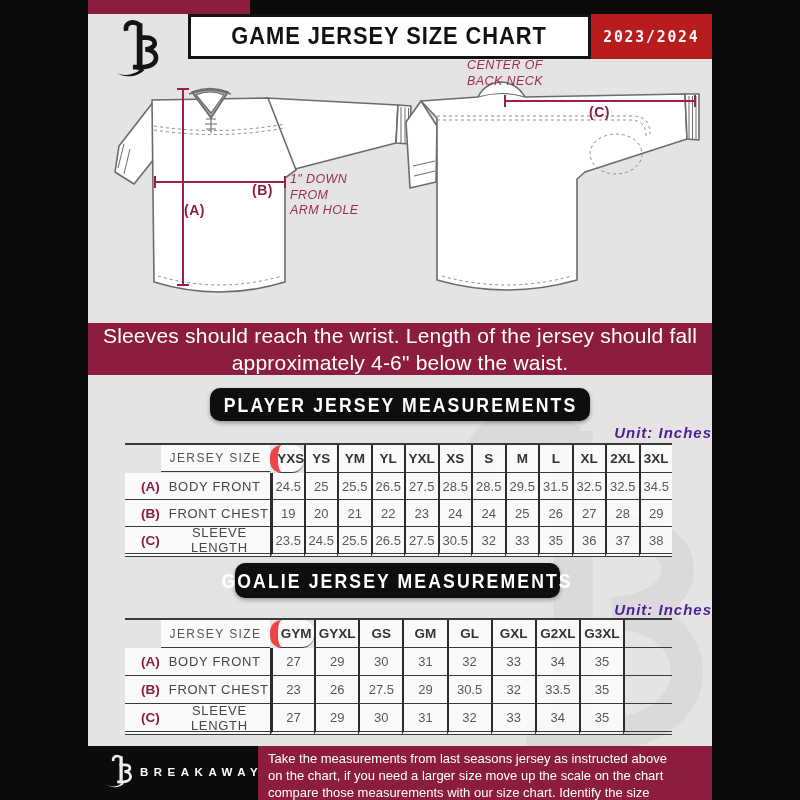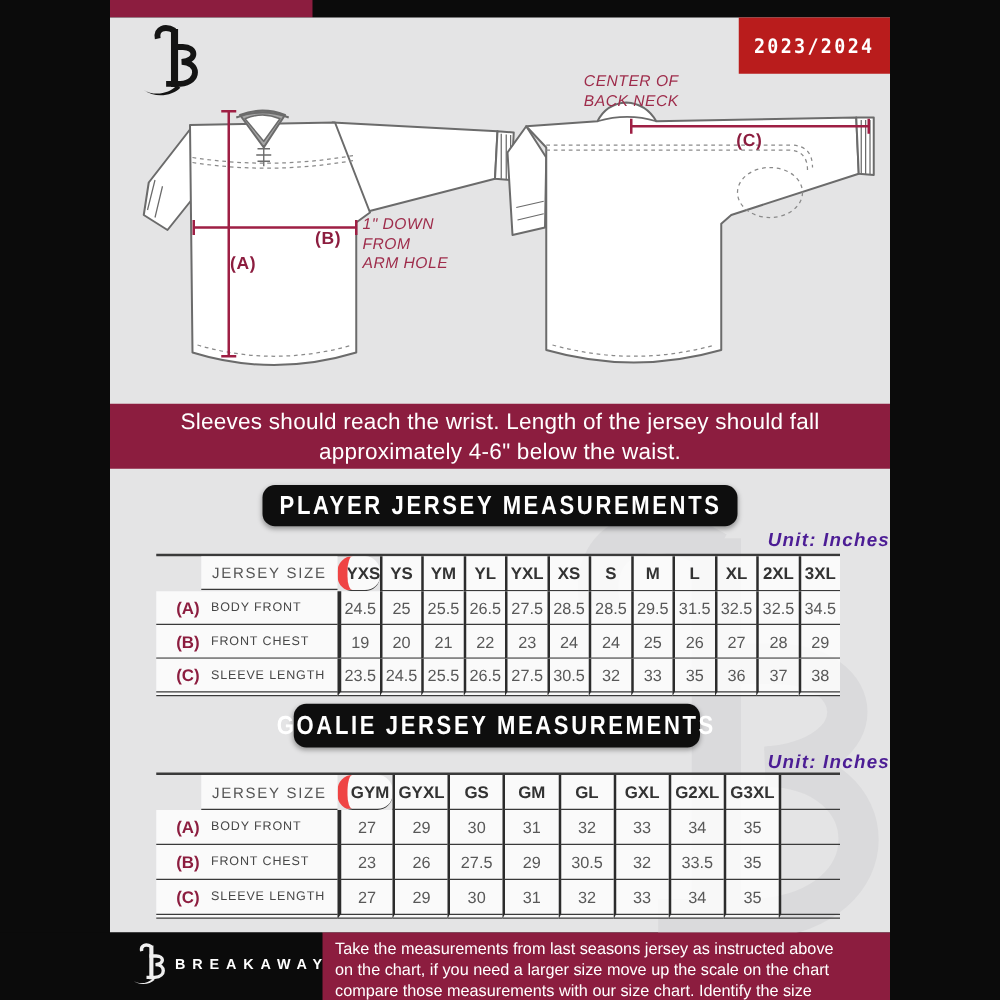--- a/index.html
+++ b/index.html
@@ -30,21 +30,21 @@
         white-space:nowrap;}
   .anno-key{color:#8c1d3f;font-style:normal;font-weight:bold;font-size:14px;letter-spacing:.5px;}
   #c-caption{left:352px;top:44px;width:130px;text-align:center;}
   #a-key{left:96px;top:188px;} #a-caption{left:103px;top:209px;}
   #b-key{left:164px;top:168px;} #b-caption{left:202px;top:158px;}
   #c-key{left:501px;top:90px;}
 
   
   #note-banner{left:0;top:309px;width:624px;height:52px;background:#8c1d3f;color:#fff;
       display:flex;flex-direction:column;align-items:center;justify-content:center;gap:3px;
-      font-size:18px;letter-spacing:.2px;z-index:2;}
+      font-size:21px;letter-spacing:.2px;z-index:2;}
 
   
   #watermark{left:245px;top:388px;width:430px;height:430px;color:#d5d5d7;opacity:.6;z-index:0;}
 
   
   .section-banner{background:#0e0e0e;border-radius:10px;display:flex;align-items:center;
       justify-content:center;box-shadow:0 2px 4px rgba(0,0,0,.35);z-index:2;}
   .section-banner span{color:#fff;font-weight:bold;font-size:21px;letter-spacing:2.5px;
       transform:scaleX(.84);white-space:nowrap;}
   #player-banner{left:122px;top:374px;width:380px;height:33px;}
@@ -61,21 +61,21 @@
       align-items:center;justify-content:center;height:27px;font-size:13px;color:#585858;
       box-sizing:border-box;overflow:hidden;}
   #goalie-table .cell{height:28px;}
   .cell.head{font-weight:bold;color:#333;font-size:13.5px;height:28px;border-left:2px solid #2c2c2c;}
   .cell.head.first{border-left:8px solid #ef4444;border-radius:12px;}
   .cell.corner{border-left:none;font-weight:normal;font-size:12px;color:#555;letter-spacing:1.4px;margin-left:36px;}
   .cell.val{border-left:2px solid #2c2c2c;}
   .cell.val.first{border-left:3px solid #2c2c2c;}
   .cell.rowlab{justify-content:flex-start;padding-left:16px;gap:9px;}
   .cell.rowlab .rkey{color:#8c1d3f;font-weight:bold;font-size:13.5px;}
-  .cell.rowlab .rlab{color:#474747;font-size:10px;letter-spacing:.7px;}
+  .cell.rowlab .rlab{color:#474747;font-size:13px;letter-spacing:.7px;text-align:center;}
   .cell.trail{background:transparent;border-left:2px solid #2c2c2c;}
   .cell.lastrow{border-bottom:4px double #3a3a3a;height:30px;}
   #goalie-table .cell.lastrow{height:31px;}
 
   
   #footer-black{left:0;top:746px;width:258px;height:54px;background:#0b0b0b;}
   #footer-maroon{left:258px;top:746px;width:454px;height:54px;background:#8c1d3f;}
   #footer-logo{left:104px;top:753px;width:30px;height:38px;color:#efefef;}
   #footer-brand{left:140px;top:766px;color:#fff;font-weight:bold;font-size:11.5px;letter-spacing:5.5px;}
   #footer-note{left:268px;top:750px;width:440px;color:#fff;font-size:13px;line-height:17px;}
@@ -93,20 +93,23 @@
 </svg>
 
 <div class="abs" id="top-strip"></div>
 
 <div class="abs" id="content">
 
   <svg class="abs" id="brand-logo" viewBox="0 0 100 120">
       <use href="#b-logo"></use>
     </svg>
 
+  <div class="abs" id="title-box">
+    <span>GAME JERSEY SIZE CHART</span>
+  </div>
   <div class="abs" id="season-box">
     <span>2023/2024</span>
   </div>
 
   <svg class="abs" id="diagram-svg" viewBox="0 0 624 260">
     <g stroke="#6b6b6b" stroke-width="1.6" fill="#ffffff" stroke-linejoin="round">
       <path d="M66,45 L31,90 L27,116 L46,128 L66,103 Z"></path>
       <path d="M178,42 L310,49 L308,87 L207,113 Z"></path>
       <path d="M310,49 L323,50 L321,88 L308,87 Z"></path>
       <path d="M64,44 L180,42 L208,114 L197,122 L197,226 Q131,246 66,226 Z"></path>

